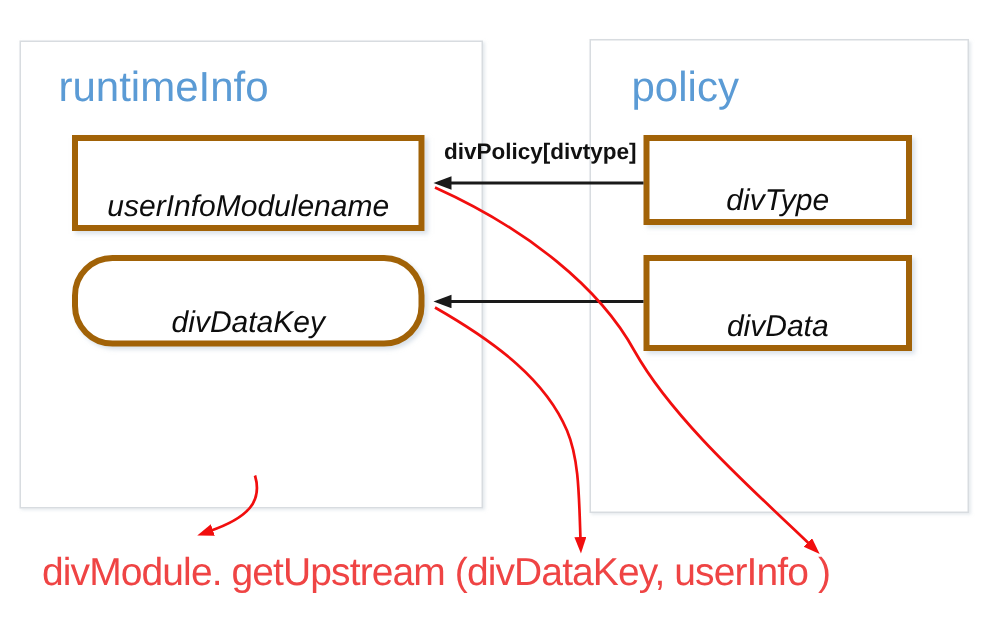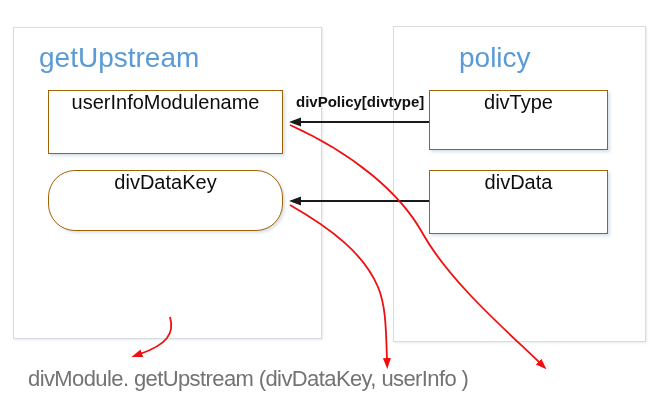--- a/index.html
+++ b/index.html
@@ -25,70 +25,71 @@
   .group-title {
     position: absolute;
     font-size: 28px;
     line-height: 28px;
     color: #5B9BD5;
     white-space: nowrap;
   }
   .node-box {
     position: absolute;
     background: #ffffff;
-    border: 1px solid #a16207;
+    border: 4px solid #a16207;
     box-shadow: 2px 2px 3px rgba(185,201,215,0.55);
     box-sizing: border-box;
     display: flex;
-    align-items: flex-start;
+    align-items: flex-end;
     justify-content: center;
     z-index: 2;
+    font-style: italic;
   }
   .node-label {
     font-size: 20px;
     color: #0d0d0d;
     white-space: nowrap;
   }
   .edge-label {
     position: absolute;
     font-size: 15px;
     font-weight: 700;
     color: #111111;
     white-space: nowrap;
     z-index: 3;
   }
   .caption {
     position: absolute;
     left: 28px;
     top: 366px;
-    font-size: 22px;
+    font-size: 26px;
     letter-spacing: -0.6px;
-    color: #737373;
+    color: #ef4444;
     white-space: nowrap;
     z-index: 2;
   }
   svg.arrows {
     position: absolute;
     left: 0;
     top: 0;
     z-index: 5;
     pointer-events: none;
   }
 </style>
 </head>
 <body>
 
 <div class="canvas">
 
   <div class="group-box" style="left:13px; top:27px; width:309px; height:312px;">
-    <div class="group-title" style="left:25px; top:16px;">getUpstream</div>
+    <div class="group-title" style="left:25px; top:16px;">runtimeInfo</div>
   </div>
 
   <div class="group-box" style="left:393px; top:26px; width:253px; height:316px;">
-    <div class="group-title" style="left:27px; top:17px;margin-left:38px;">policy</div>
+    <div class="group-title" style="left:27px; top:17px;">policy</div>
   </div>
 
   <div class="node-box" style="left:48px; top:90px; width:235px; height:64px;">
     <span class="node-label">userInfoModulename</span>
   </div>
 
   <div class="node-box" style="left:48px; top:170px; width:235px; height:61px;border-radius:27px;">
     <span class="node-label">divDataKey</span>
   </div>
 

